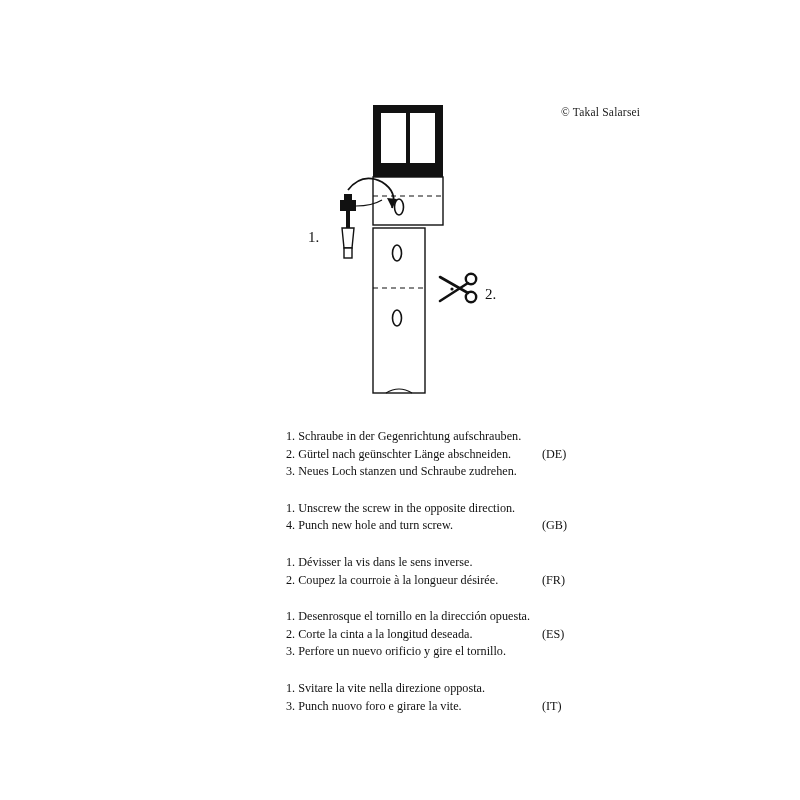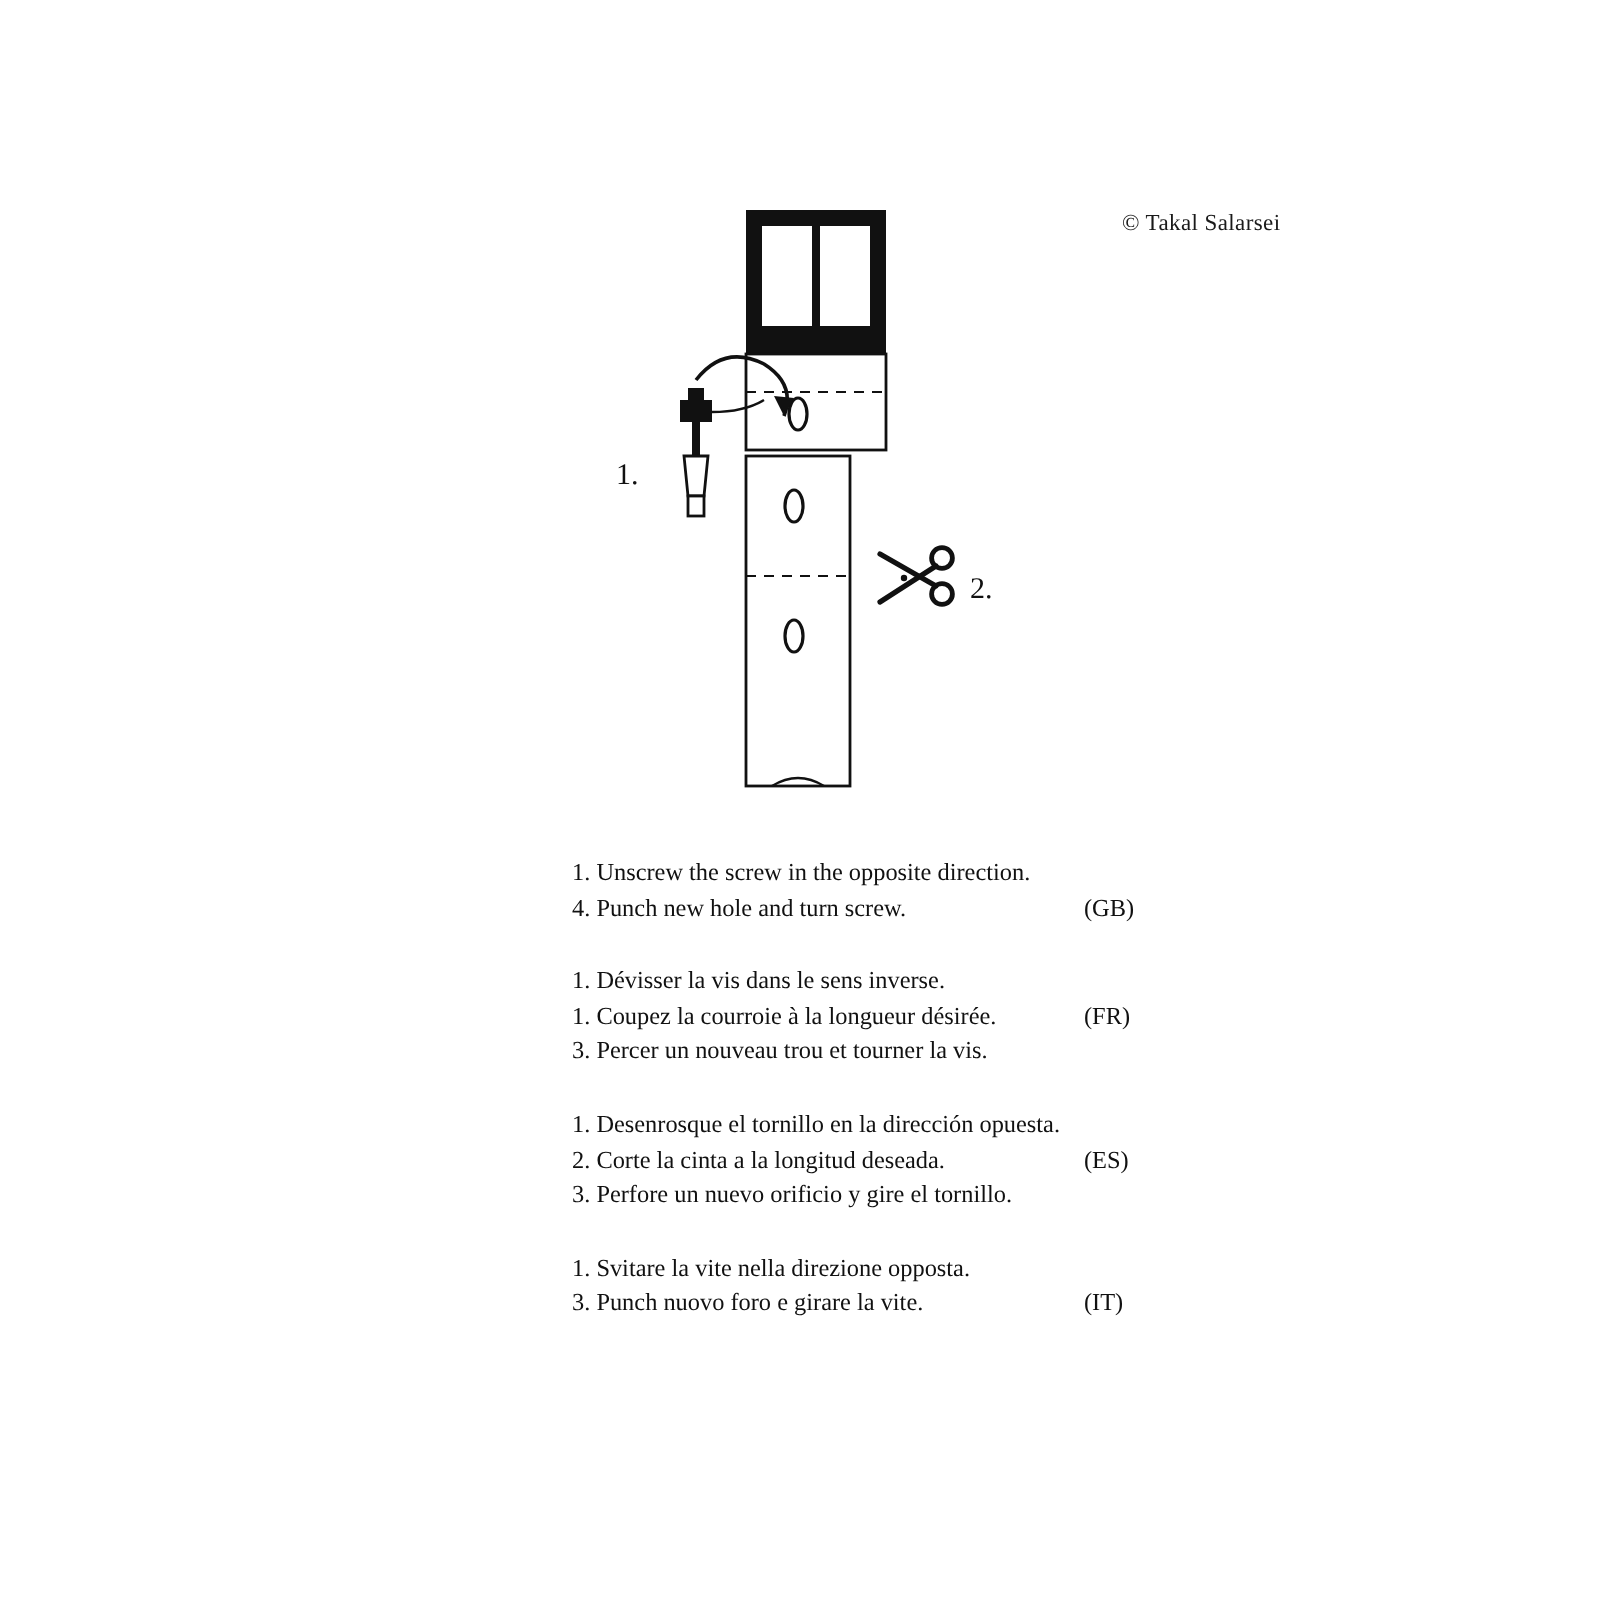--- a/index.html
+++ b/index.html
@@ -124,31 +124,36 @@
       <circle cx="452" cy="289" r="1.6" fill="#111111"></circle>
     </g>
 
     <text x="308" y="242" font-family="Liberation Serif, serif" font-size="15" fill="#111111">1.</text>
     <text x="485" y="299" font-family="Liberation Serif, serif" font-size="15" fill="#111111">2.</text>
   </svg>
 </div>
 
 <div class="instructions">
 
+  <div class="lang-block">
+    <div class="step-line">1. Schraube in der Gegenrichtung aufschrauben.</div>
+    <div class="step-line">2. Gürtel nach geünschter Länge abschneiden.</div>
+    <div class="step-line">3. Neues Loch stanzen und Schraube zudrehen.</div>
+    <div class="lang-tag">(DE)</div>
+  </div>
 
   <div class="lang-block">
     <div class="step-line">1. Unscrew the screw in the opposite direction.</div>
     <div class="step-line">4. Punch new hole and turn screw.</div>
     <div class="lang-tag">(GB)</div>
   </div>
 
   <div class="lang-block">
     <div class="step-line">1. Dévisser la vis dans le sens inverse.</div>
-    <div class="step-line">1. Coupez la courroie à la longueur désirée.</div>
-    <div class="step-line">3. Percer un nouveau trou et tourner la vis.</div>
+    <div class="step-line">2. Coupez la courroie à la longueur désirée.</div>
     <div class="lang-tag">(FR)</div>
   </div>
 
   <div class="lang-block">
     <div class="step-line">1. Desenrosque el tornillo en la dirección opuesta.</div>
     <div class="step-line">2. Corte la cinta a la longitud deseada.</div>
     <div class="step-line">3. Perfore un nuevo orificio y gire el tornillo.</div>
     <div class="lang-tag">(ES)</div>
   </div>
 

